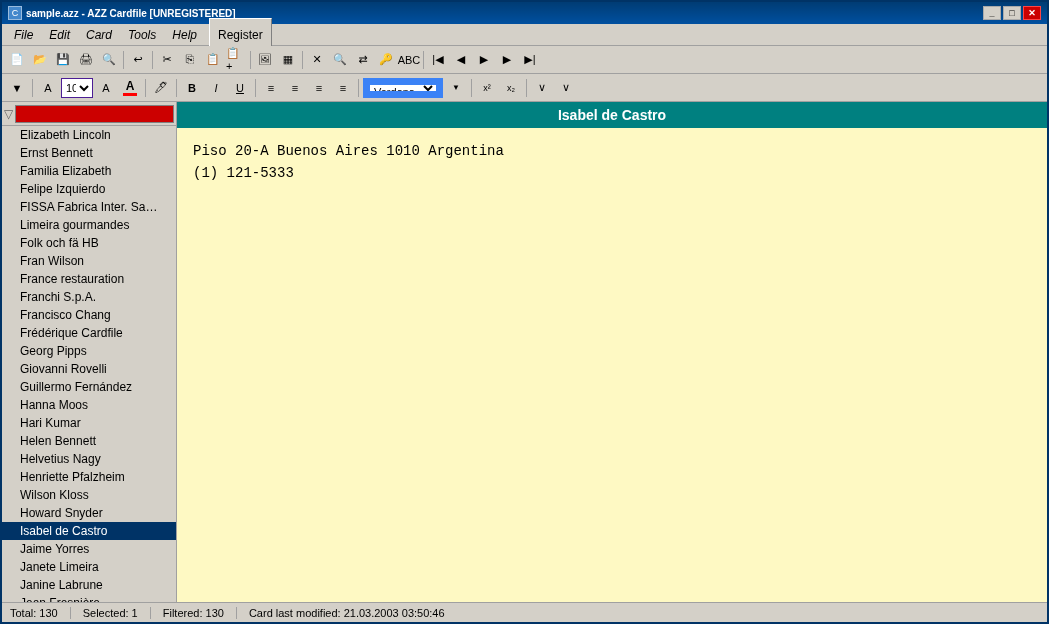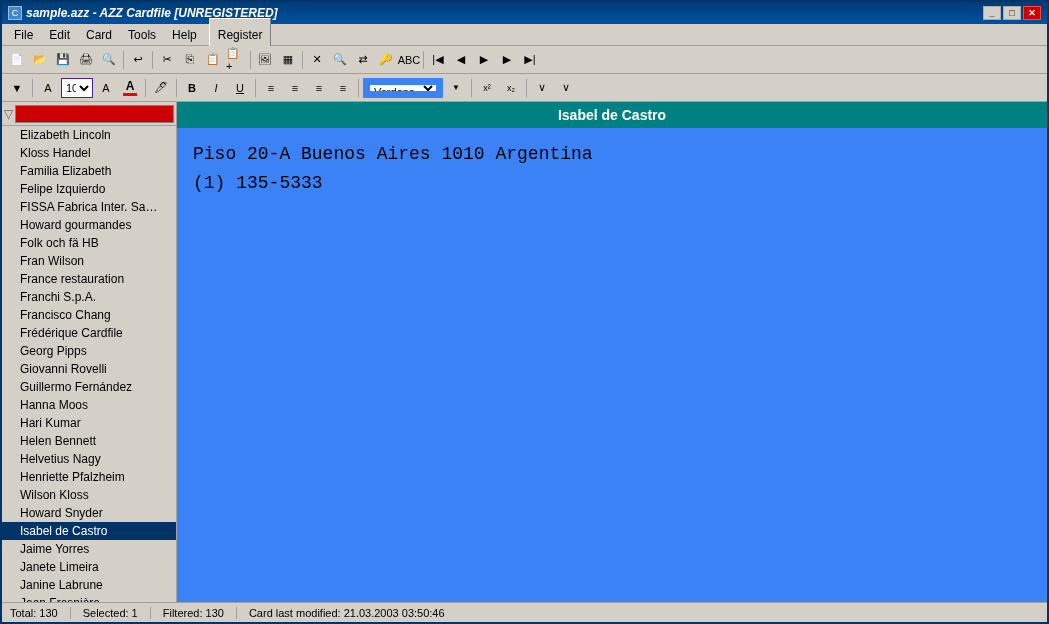--- a/index.html
+++ b/index.html
@@ -39,23 +39,22 @@
       height: 14px;
       background: #4488cc;
       border: 1px solid #99bbdd;
       font-size: 9px;
       display: flex;
       align-items: center;
       justify-content: center;
       color: white;
     }
     .title-text {
-      font-size: 12px;
+      font-size: 10px;
       font-weight: bold;
-      font-style: italic;
     }
     .title-bar-buttons {
       display: flex;
       gap: 2px;
     }
     .title-btn {
       width: 18px;
       height: 14px;
       font-size: 9px;
       display: flex;
@@ -74,20 +73,21 @@
       display: flex;
       align-items: center;
       padding: 2px 4px;
       height: 22px;
       flex-shrink: 0;
     }
     .menu-item {
       padding: 2px 8px;
       cursor: pointer;
       font-size: 12px;
+      font-style: italic;
     }
     .menu-register {
       padding: 9px 8px;
       background: #d4d0c8;
       border: 1px solid #808080;
       border-top-color: #ffffff;
       border-left-color: #ffffff;
       cursor: pointer;
       font-size: 12px;
       margin-left: 4px;
@@ -226,24 +226,24 @@
       font-size: 14px;
       font-weight: bold;
       height: 26px;
       display: flex;
       align-items: center;
       justify-content: center;
     }
     .card-content {
       flex: 1;
       padding: 12px 16px;
-      font-size: 18px;
+      font-size: 14px;
       font-family: 'Courier New', monospace;
       line-height: 1.6;
-      background: #3b82f6;
+      background: #fef9c3;
     }
     .status-bar {
       background: #d4d0c8;
       border-top: 1px solid #a0a0a0;
       display: flex;
       align-items: center;
       padding: 2px 8px;
       height: 20px;
       flex-shrink: 0;
       font-size: 11px;
@@ -368,25 +368,25 @@
   <div class="main-content">
 
     <div class="sidebar">
       <div class="sidebar-filter">
         <span class="filter-icon">▽</span>
         <div class="filter-input"></div>
       </div>
       <div class="sidebar-scroll">
         <ul class="sidebar-list" id="contact-list">
         <li>Elizabeth Lincoln</li>
-            <li>Kloss Handel</li>
+            <li>Ernst Bennett</li>
             <li>Familia Elizabeth</li>
             <li>Felipe Izquierdo</li>
             <li>FISSA Fabrica Inter. Sal...</li>
-            <li>Howard gourmandes</li>
+            <li>Limeira gourmandes</li>
             <li>Folk och fä HB</li>
             <li>Fran Wilson</li>
             <li>France restauration</li>
             <li>Franchi S.p.A.</li>
             <li>Francisco Chang</li>
             <li>Frédérique Cardfile</li>
             <li>Georg Pipps</li>
             <li>Giovanni Rovelli</li>
             <li>Guillermo Fernández</li>
             <li>Hanna Moos</li>
@@ -404,21 +404,21 @@
           </ul>
       </div>
     </div>
 
     <div class="card-area">
       <div class="card-header">
         <span>Isabel de Castro</span>
       </div>
       <div class="card-content" id="card-content">
       <p>Piso 20-A  Buenos Aires   1010  Argentina</p>
-          <p>(1) 135-5333</p>
+          <p>(1) 121-5333</p>
         </div>
     </div>
   </div>
 
   <div class="status-bar">
     <span class="status-item">Total: 130</span>
     <span class="status-item">Selected: 1</span>
     <span class="status-item">Filtered: 130</span>
     <span class="status-item">Card last modified: 21.03.2003  03:50:46</span>
   </div>

